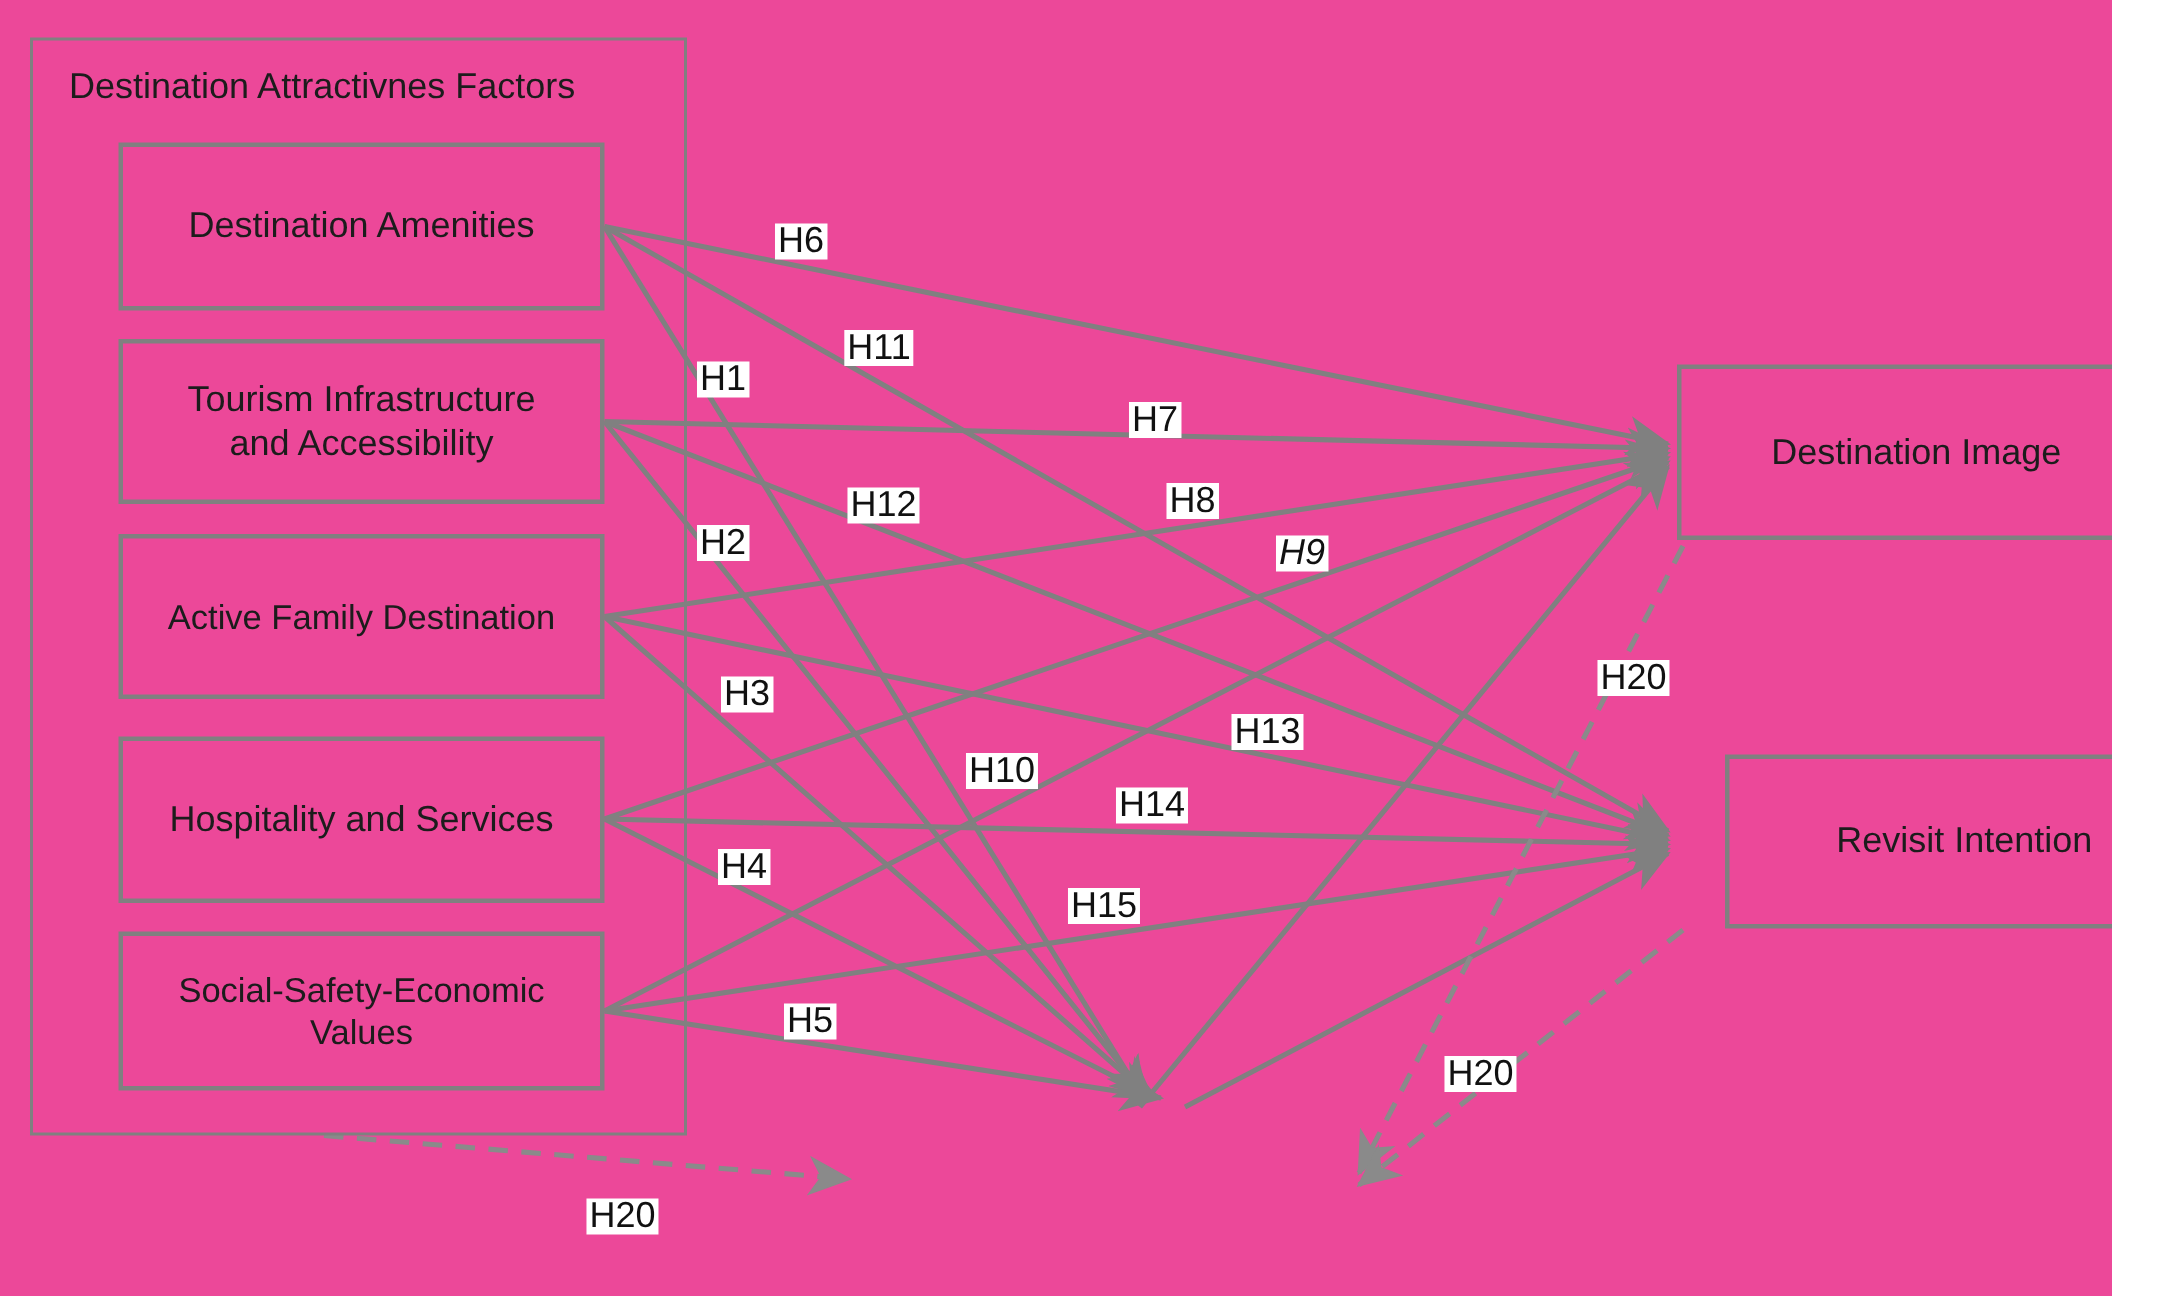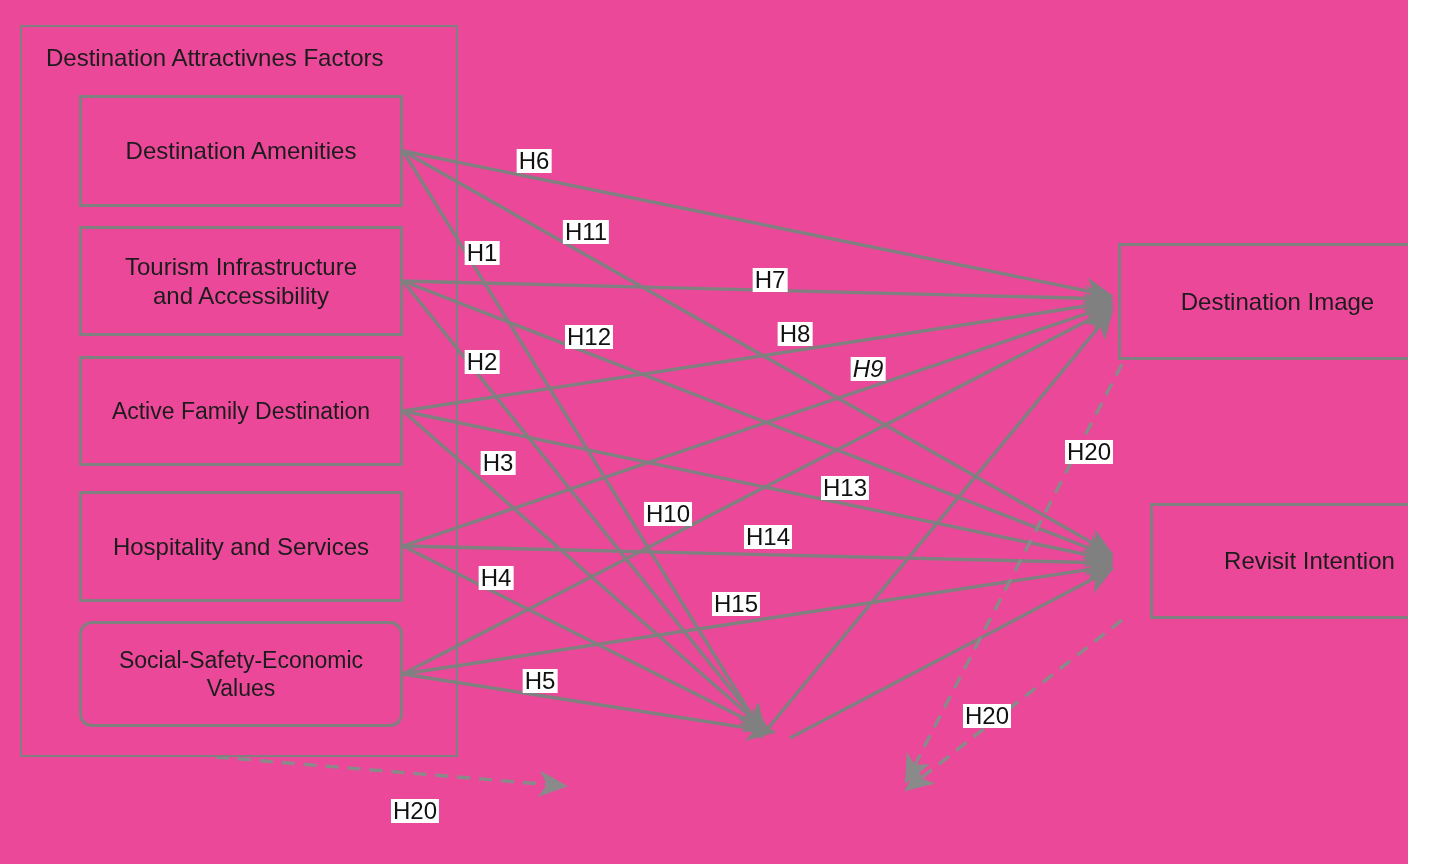--- a/index.html
+++ b/index.html
@@ -131,21 +131,21 @@
   <div class="node-box node-font-24" style="left:79px; top:226px; width:324px; height:110px;">
     <span class="node-label">Tourism Infrastructure
 and Accessibility</span>
   </div>
   <div class="node-box node-font-23" style="left:79px; top:356px; width:324px; height:110px;">
     <span class="node-label">Active Family Destination</span>
   </div>
   <div class="node-box node-font-24" style="left:79px; top:491px; width:324px; height:111px;align-items:center;">
     <span class="node-label">Hospitality and Services</span>
   </div>
-  <div class="node-box node-font-23" style="left:79px; top:621px; width:324px; height:106px;border-radius:13px;">
+  <div class="node-box node-font-23" style="left:79px; top:621px; width:324px; height:106px;">
     <span class="node-label">Social-Safety-Economic
 Values</span>
   </div>
 
   <div class="node-box node-font-24" style="left:1118px; top:243px; width:319px; height:117px;">
     <span class="node-label">Destination Image</span>
   </div>
   <div class="node-box node-font-24" style="left:1118px; top:503px; width:319px; height:116px;margin-left:32px;">
     <span class="node-label">Revisit Intention</span>
   </div>

